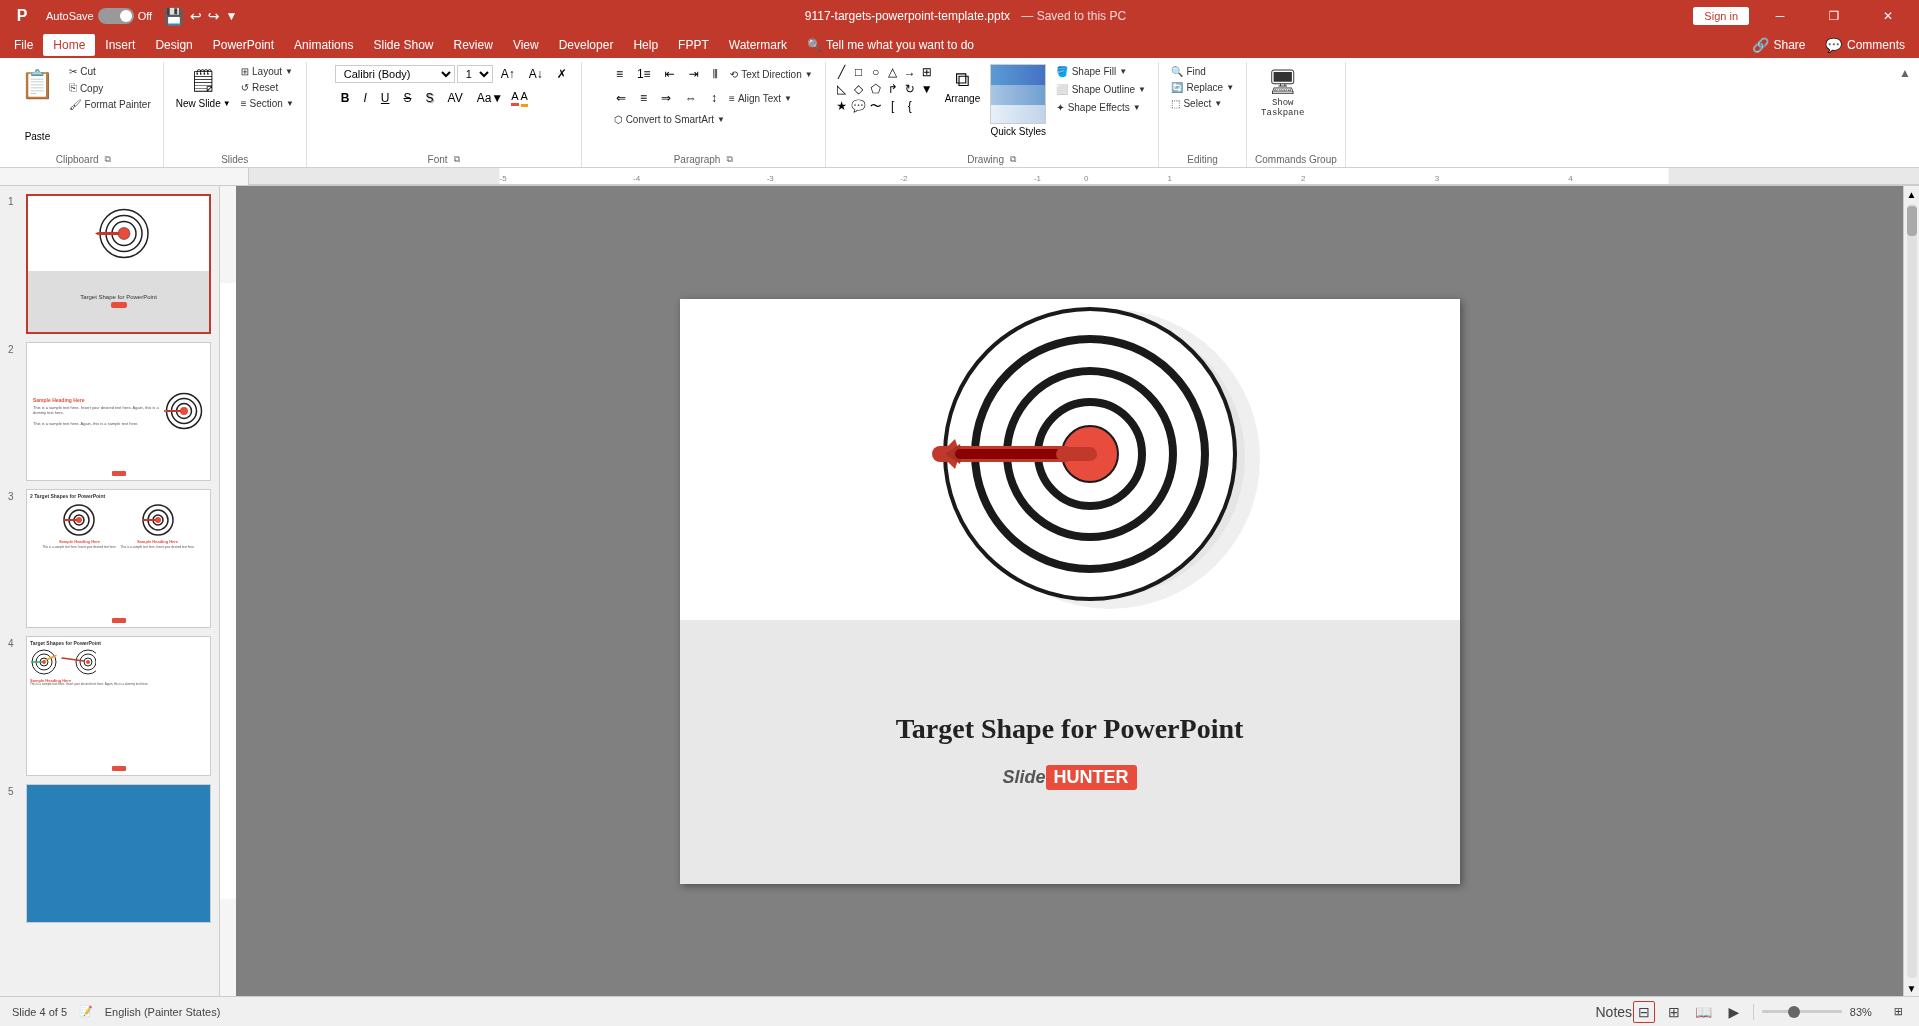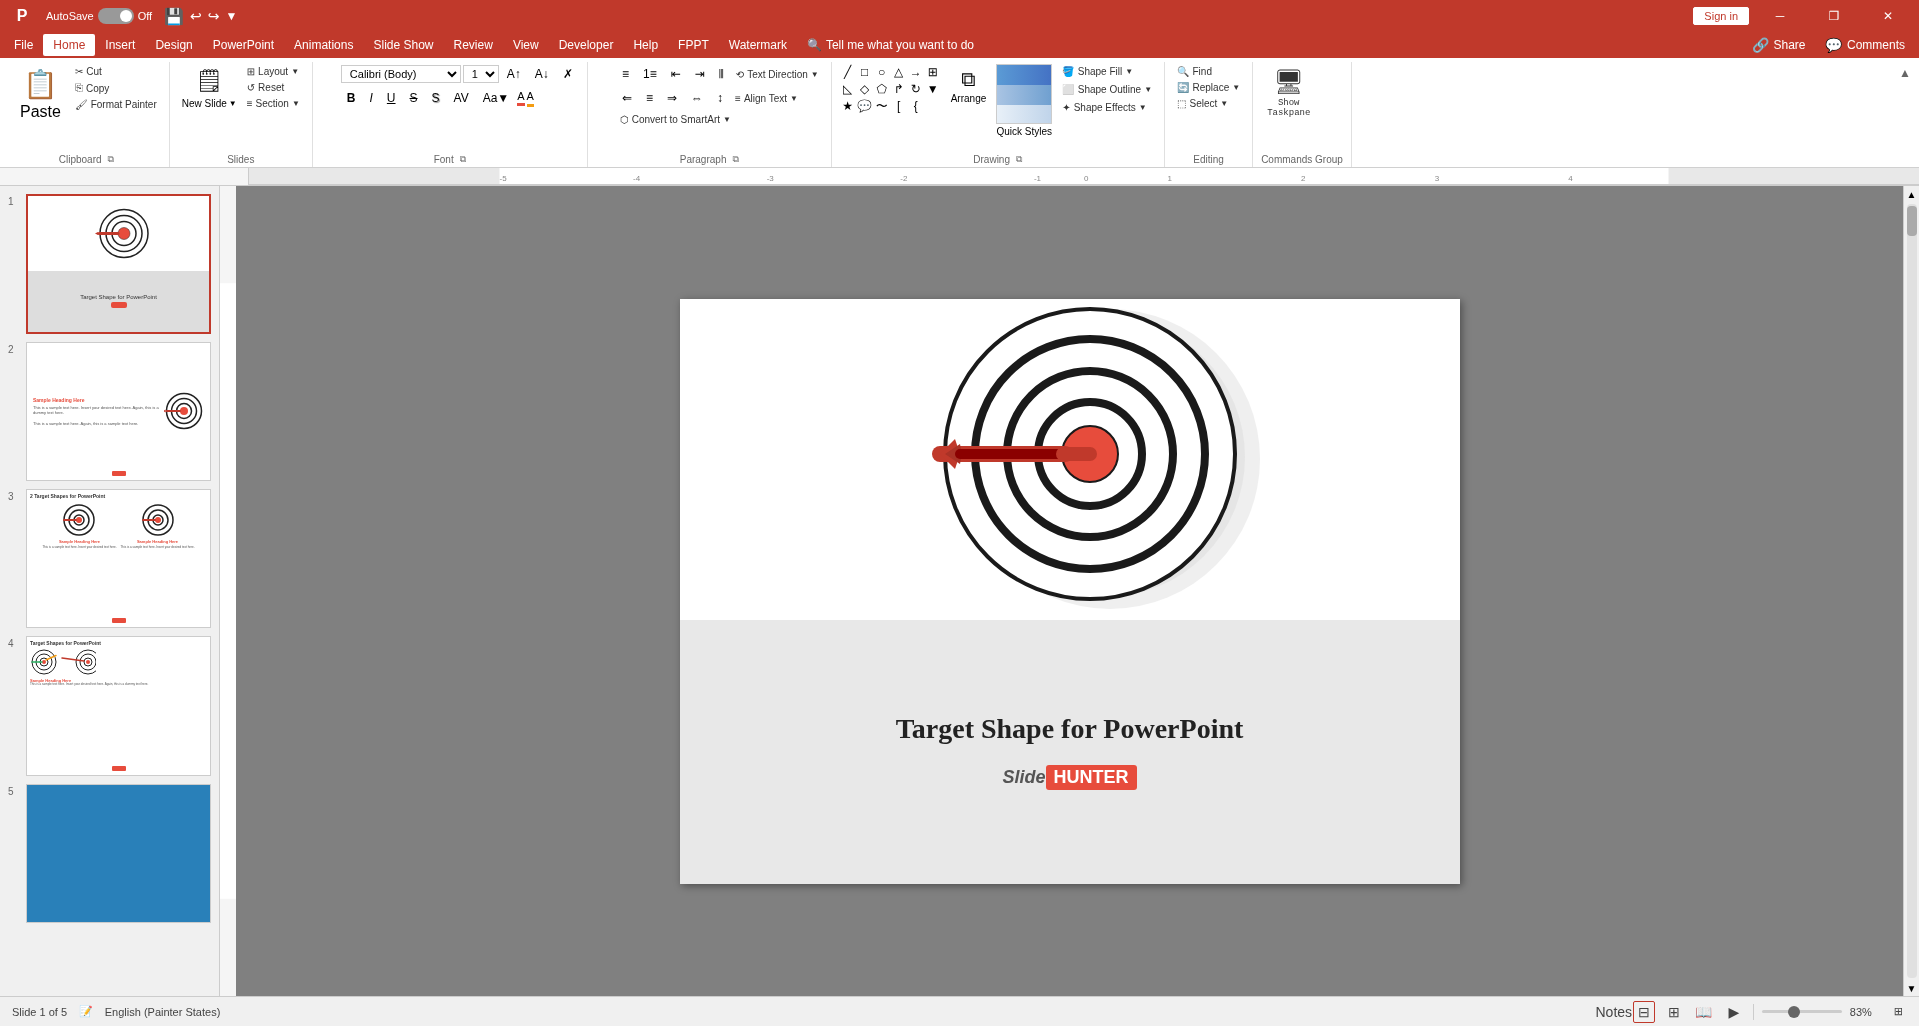--- a/index.html
+++ b/index.html
@@ -436,20 +436,25 @@
       <span style="font-size:11px;color:white;">AutoSave</span>
       <div class="autosave-toggle">
         <div class="autosave-dot"></div>
       </div>
       <span style="font-size:11px;color:white;">Off</span>
     </div>
     <div style="color:white;font-size:16px;cursor:pointer;margin-left:6px;">💾</div>
     <div style="color:white;font-size:14px;cursor:pointer;">↩</div>
     <div style="color:white;font-size:14px;cursor:pointer;">↪</div>
     <div style="color:white;font-size:12px;cursor:pointer;">▼</div>
+  </div>
+  <div id="title-bar-center">
+    <span>9117-targets-powerpoint-template.pptx</span>
+    <span style="color:rgba(255,255,255,0.8);margin-left:8px;">— </span>
+    <span style="color:rgba(255,255,255,0.8);">Saved to this PC</span>
   </div>
   <div id="title-bar-right">
     <button id="sign-in-btn">Sign in</button>
     <div class="win-btn">─</div>
     <div class="win-btn">❐</div>
     <div class="win-btn close">✕</div>
   </div>
 </div>
 
 <div id="menu-bar">
@@ -481,21 +486,21 @@
   </div>
 </div>
 
 <div id="ribbon">
   <div id="ribbon-content">
 
     <div class="ribbon-group">
       <div class="ribbon-group-content">
         <div class="paste-large">
           <div style="font-size:28px;">📋</div>
-          <div style="font-size:16px;">Paste</div>
+          <div style="font-size:10px;margin-top:28px;">Paste</div>
         </div>
         <div class="ribbon-small-btns">
           <div class="ribbon-small-btn">
             <span>✂</span>
             <span>Cut</span>
           </div>
           <div class="ribbon-small-btn">
             <span>⎘</span>
             <span>Copy</span>
           </div>
@@ -954,21 +959,21 @@
     <div style="flex:1;background:#e0e0e0;width:10px;margin:2px auto;border-radius:4px;cursor:pointer;">
       <div style="width:10px;height:30px;background:#aaa;border-radius:4px;margin-top:20%;"></div>
     </div>
     <div class="scroll-btn">▼</div>
   </div>
 
 </div>
 
 <div id="status-bar">
   <div id="status-left">
-    <span>Slide 1 of 5</span>
+    <span>Slide 4 of 5</span>
     <span style="cursor:pointer;">📝</span>
     <span style="cursor:pointer;">English (Painter States)</span>
   </div>
   <div id="status-right">
     <div class="view-btn">
       <span>Notes</span>
     </div>
     <div class="view-btn active">
       <span>⊟</span>
     </div>

